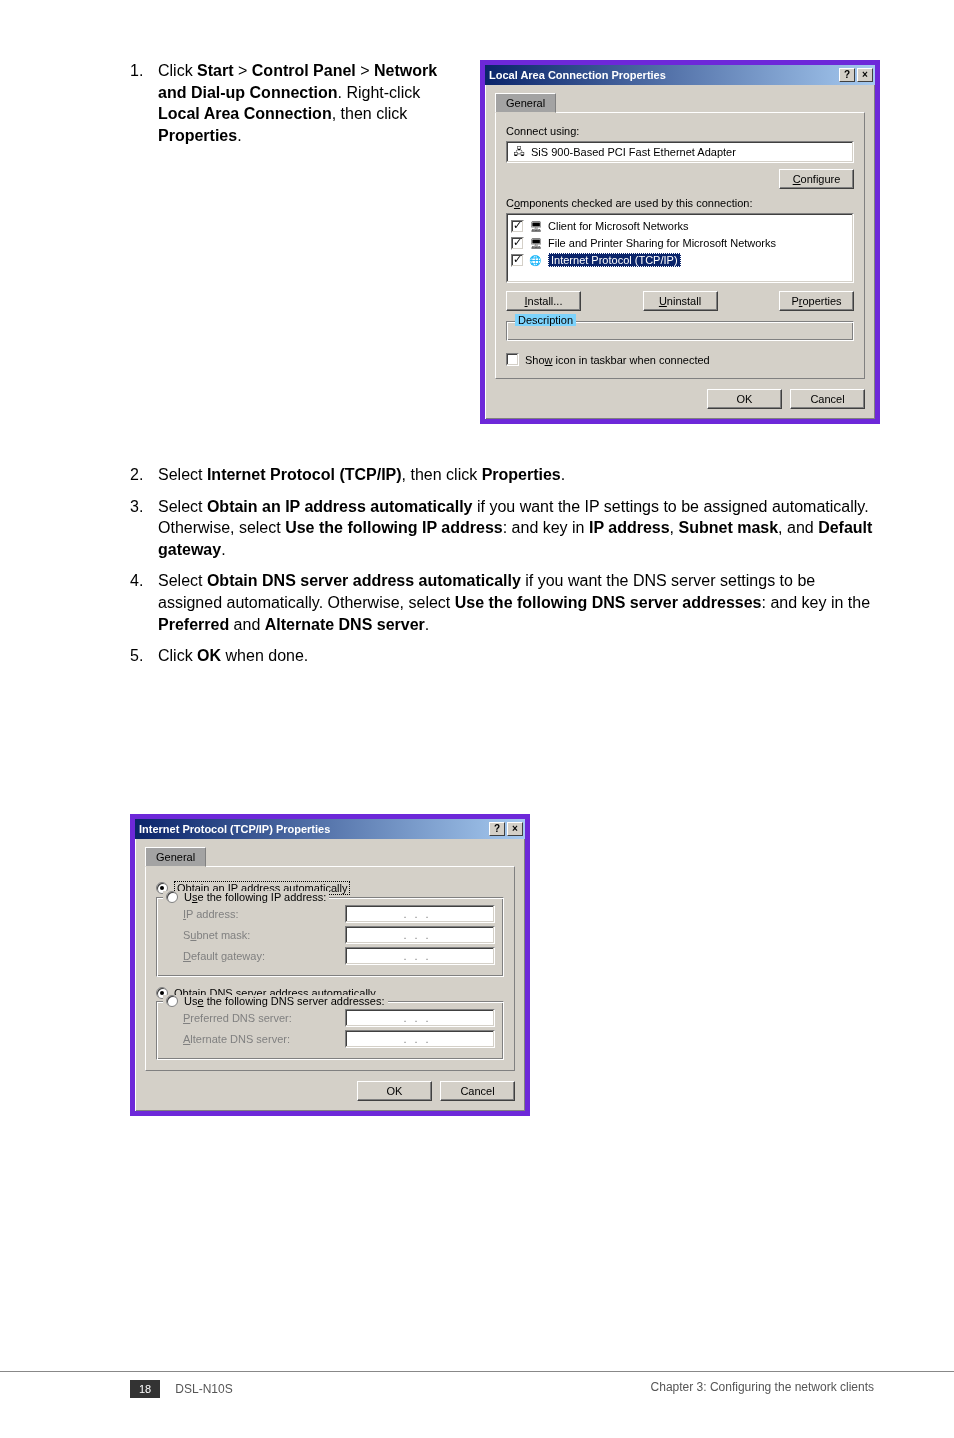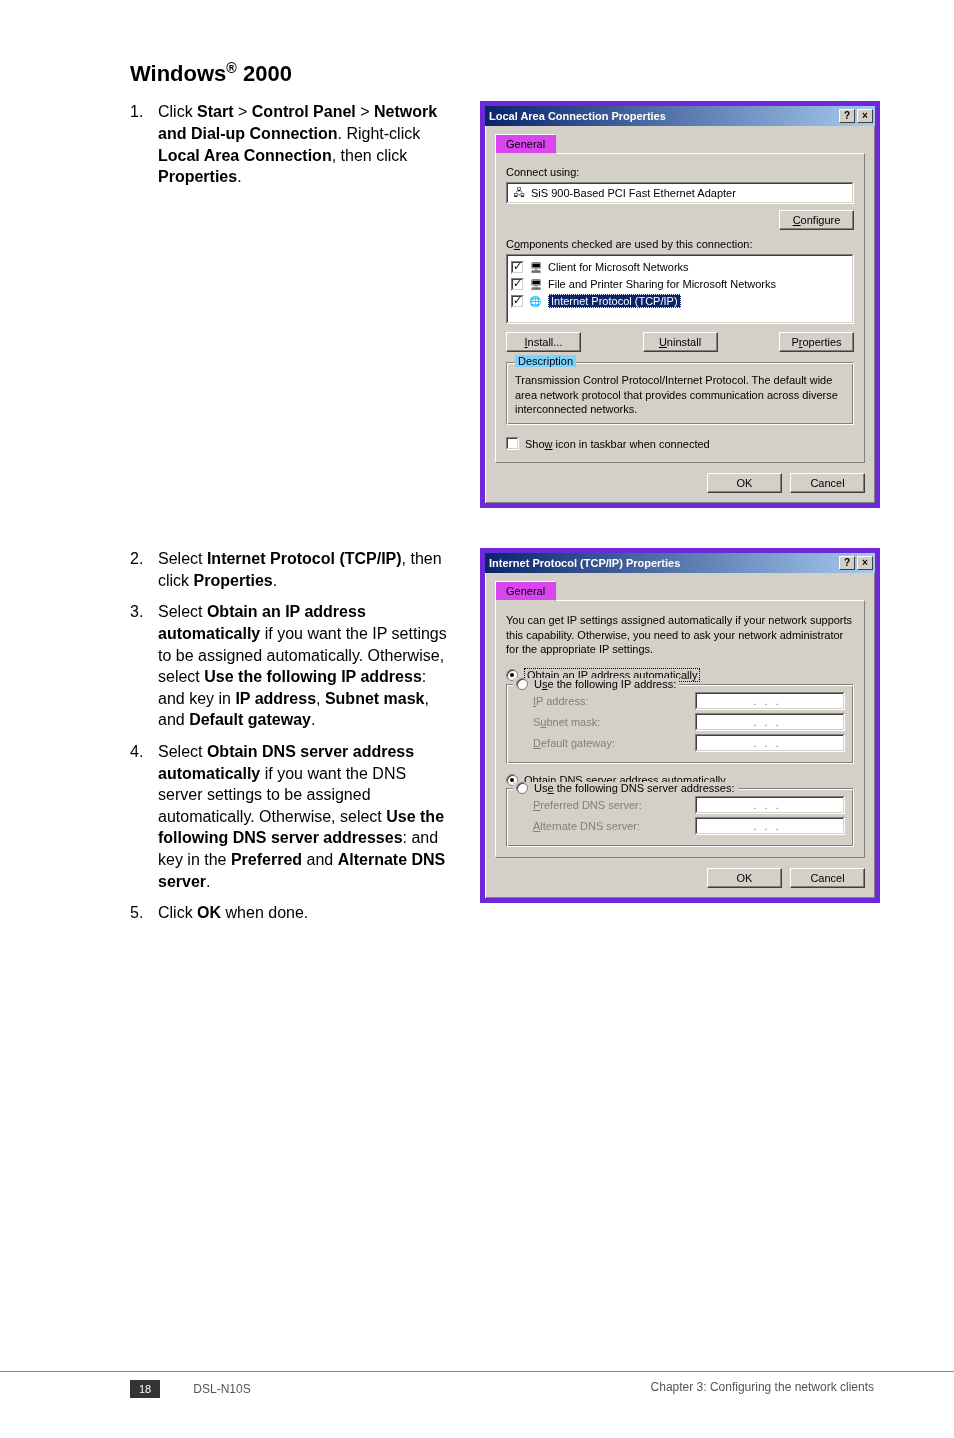--- a/index.html
+++ b/index.html
@@ -76,21 +76,21 @@
     border-right-color: #404040;
     border-bottom-color: #404040;
     font-size: 10px; line-height: 12px; text-align: center;
     color: #000;
     font-weight: bold;
   }
   .dlg-body { padding: 8px 10px 10px 10px; }
   .tab-strip { display: flex; margin-bottom: -1px; }
   .tab {
     padding: 3px 10px;
-    background: #d946ef;
+    background: #a3a3a3;
     border: 1px solid #fff;
     border-right-color: #808080;
     border-bottom: 1px solid #d4d0c8;
     position: relative; z-index: 2;
     font-size: 11px;
   }
   .tab-panel {
     border: 1px solid #fff;
     border-right-color: #808080;
     border-bottom-color: #808080;
@@ -182,30 +182,27 @@
     position: absolute;
     bottom: 40px; left: 0; right: 0;
     border-top: 1px solid #888;
     padding: 8px 80px 0 130px;
     display: flex; justify-content: space-between;
     font-size: 12px; color: #555;
   }
   .page-num {
     display: inline-block; background: #333; color: #fff;
     width: 30px; height: 18px; line-height: 18px; text-align: center;
-    margin-right: 30px; font-size: 11px;
+    margin-right: 12px; font-size: 11px;
   }
 </style>
 </head>
 <body>
 
 <div class="content">
-  <h2>
-    <span>Windows</span><sup>®</sup><span> 2000</span>
-  </h2>
 
   <div class="columns">
     <div class="left-col">
       <ol class="steps">
         <li>
           <span>Click </span><b>Start</b><span> &gt; </span><b>Control Panel</b><span> &gt; </span><b>Network and Dial-up Connection</b><span>. Right-click </span><b>Local Area Connection</b><span>, then click </span><b>Properties</b><span>.</span>
         </li>
       </ol>
     </div>
     <div class="right-col">
@@ -249,37 +246,36 @@
                 <span class="selected">Internet Protocol (TCP/IP)</span>
               </div>
             </div>
             <div class="btn-row">
               <div class="win-btn"><span class="u">I</span>nstall...</div>
               <div class="win-btn"><span class="u">U</span>ninstall</div>
               <div class="win-btn">P<span class="u">r</span>operties</div>
             </div>
             <div class="groupbox">
               <div class="group-legend">Description</div>
-              <div class="desc-text">Transmission Control Protocol/Internet Protocol. The default wide area network protocol that provides communication across diverse interconnected networks.</div>
             </div>
             <div class="radio-row" style="margin-top:12px;">
               <div class="checkbox-box"></div>
               <span>Sho<span class="u">w</span> icon in taskbar when connected</span>
             </div>
           </div>
           <div class="btn-row right" style="margin-top:10px;">
             <div class="win-btn">OK</div>
             <div class="win-btn">Cancel</div>
           </div>
         </div>
       </div>
     </div>
   </div>
 
-  <div class="columns" style="margin-top:40px;">
+  <div class="columns" style="margin-top:40px;flex-direction:column;">
     <div class="left-col">
       <ol class="steps" start="2" style="counter-reset: step 1;">
         <li>
           <span>Select </span><b>Internet Protocol (TCP/IP)</b><span>, then click </span><b>Properties</b><span>.</span>
         </li>
         <li>
           <span>Select </span><b>Obtain an IP address automatically</b><span> if you want the IP settings to be assigned automatically. Otherwise, select </span><b>Use the following IP address</b><span>: and key in </span><b>IP address</b><span>, </span><b>Subnet mask</b><span>, and </span><b>Default gateway</b><span>.</span>
         </li>
         <li>
           <span>Select </span><b>Obtain DNS server address automatically</b><span> if you want the DNS server settings to be assigned automatically. Otherwise, select </span><b>Use the following DNS server addresses</b><span>: and key in the </span><b>Preferred</b><span> and </span><b>Alternate DNS server</b><span>.</span>
@@ -297,21 +293,20 @@
           <div class="title-buttons">
             <div class="title-btn">?</div>
             <div class="title-btn">×</div>
           </div>
         </div>
         <div class="dlg-body">
           <div class="tab-strip">
               <div class="tab">General</div>
             </div>
           <div class="tab-panel">
-            <div class="desc-text" style="margin-bottom:12px;">You can get IP settings assigned automatically if your network supports this capability. Otherwise, you need to ask your network administrator for the appropriate IP settings.</div>
 
             <div class="radio-row">
               <div class="radio checked"></div>
               <span class="radio-focused"><span class="u">O</span>btain an IP address automatically</span>
             </div>
             <div class="groupbox" style="margin-top:2px; padding-top:4px;">
               <div class="radio-row" style="position:absolute; top:-9px; left:6px; background:#d4d0c8; padding:0 3px;">
                 <div class="radio"></div>
                 <span>U<span class="u">s</span>e the following IP address:</span>
               </div>

